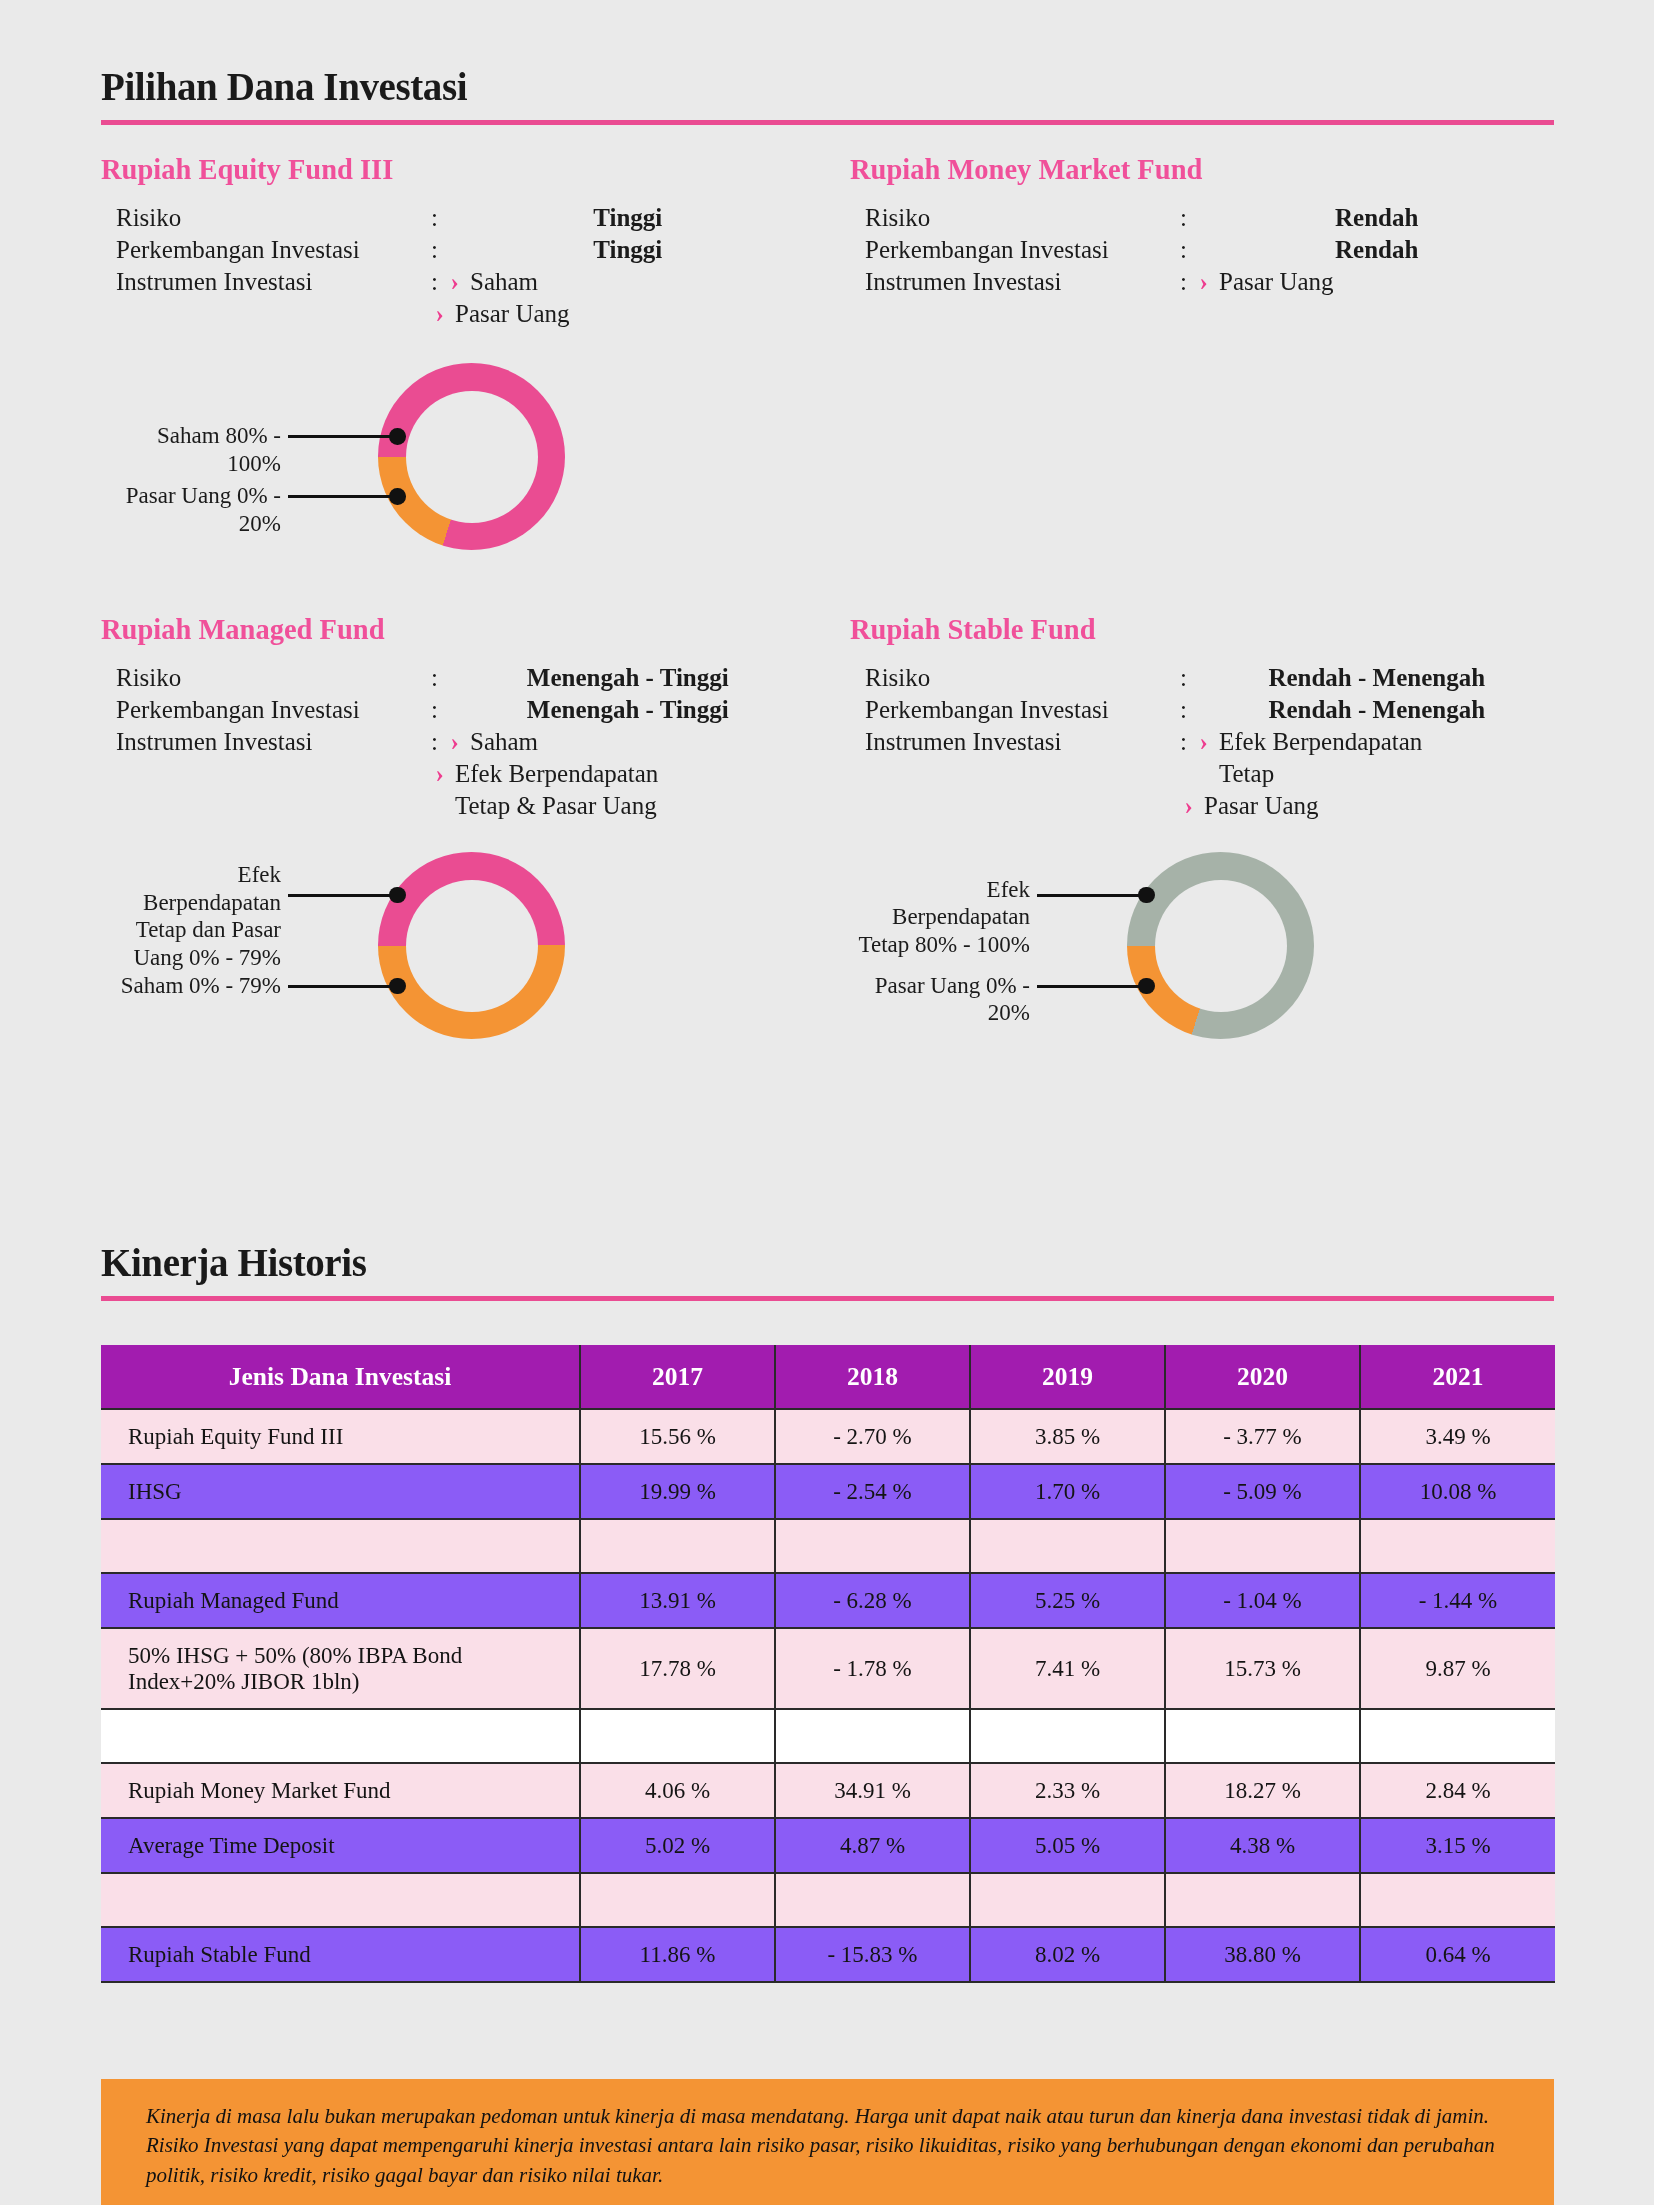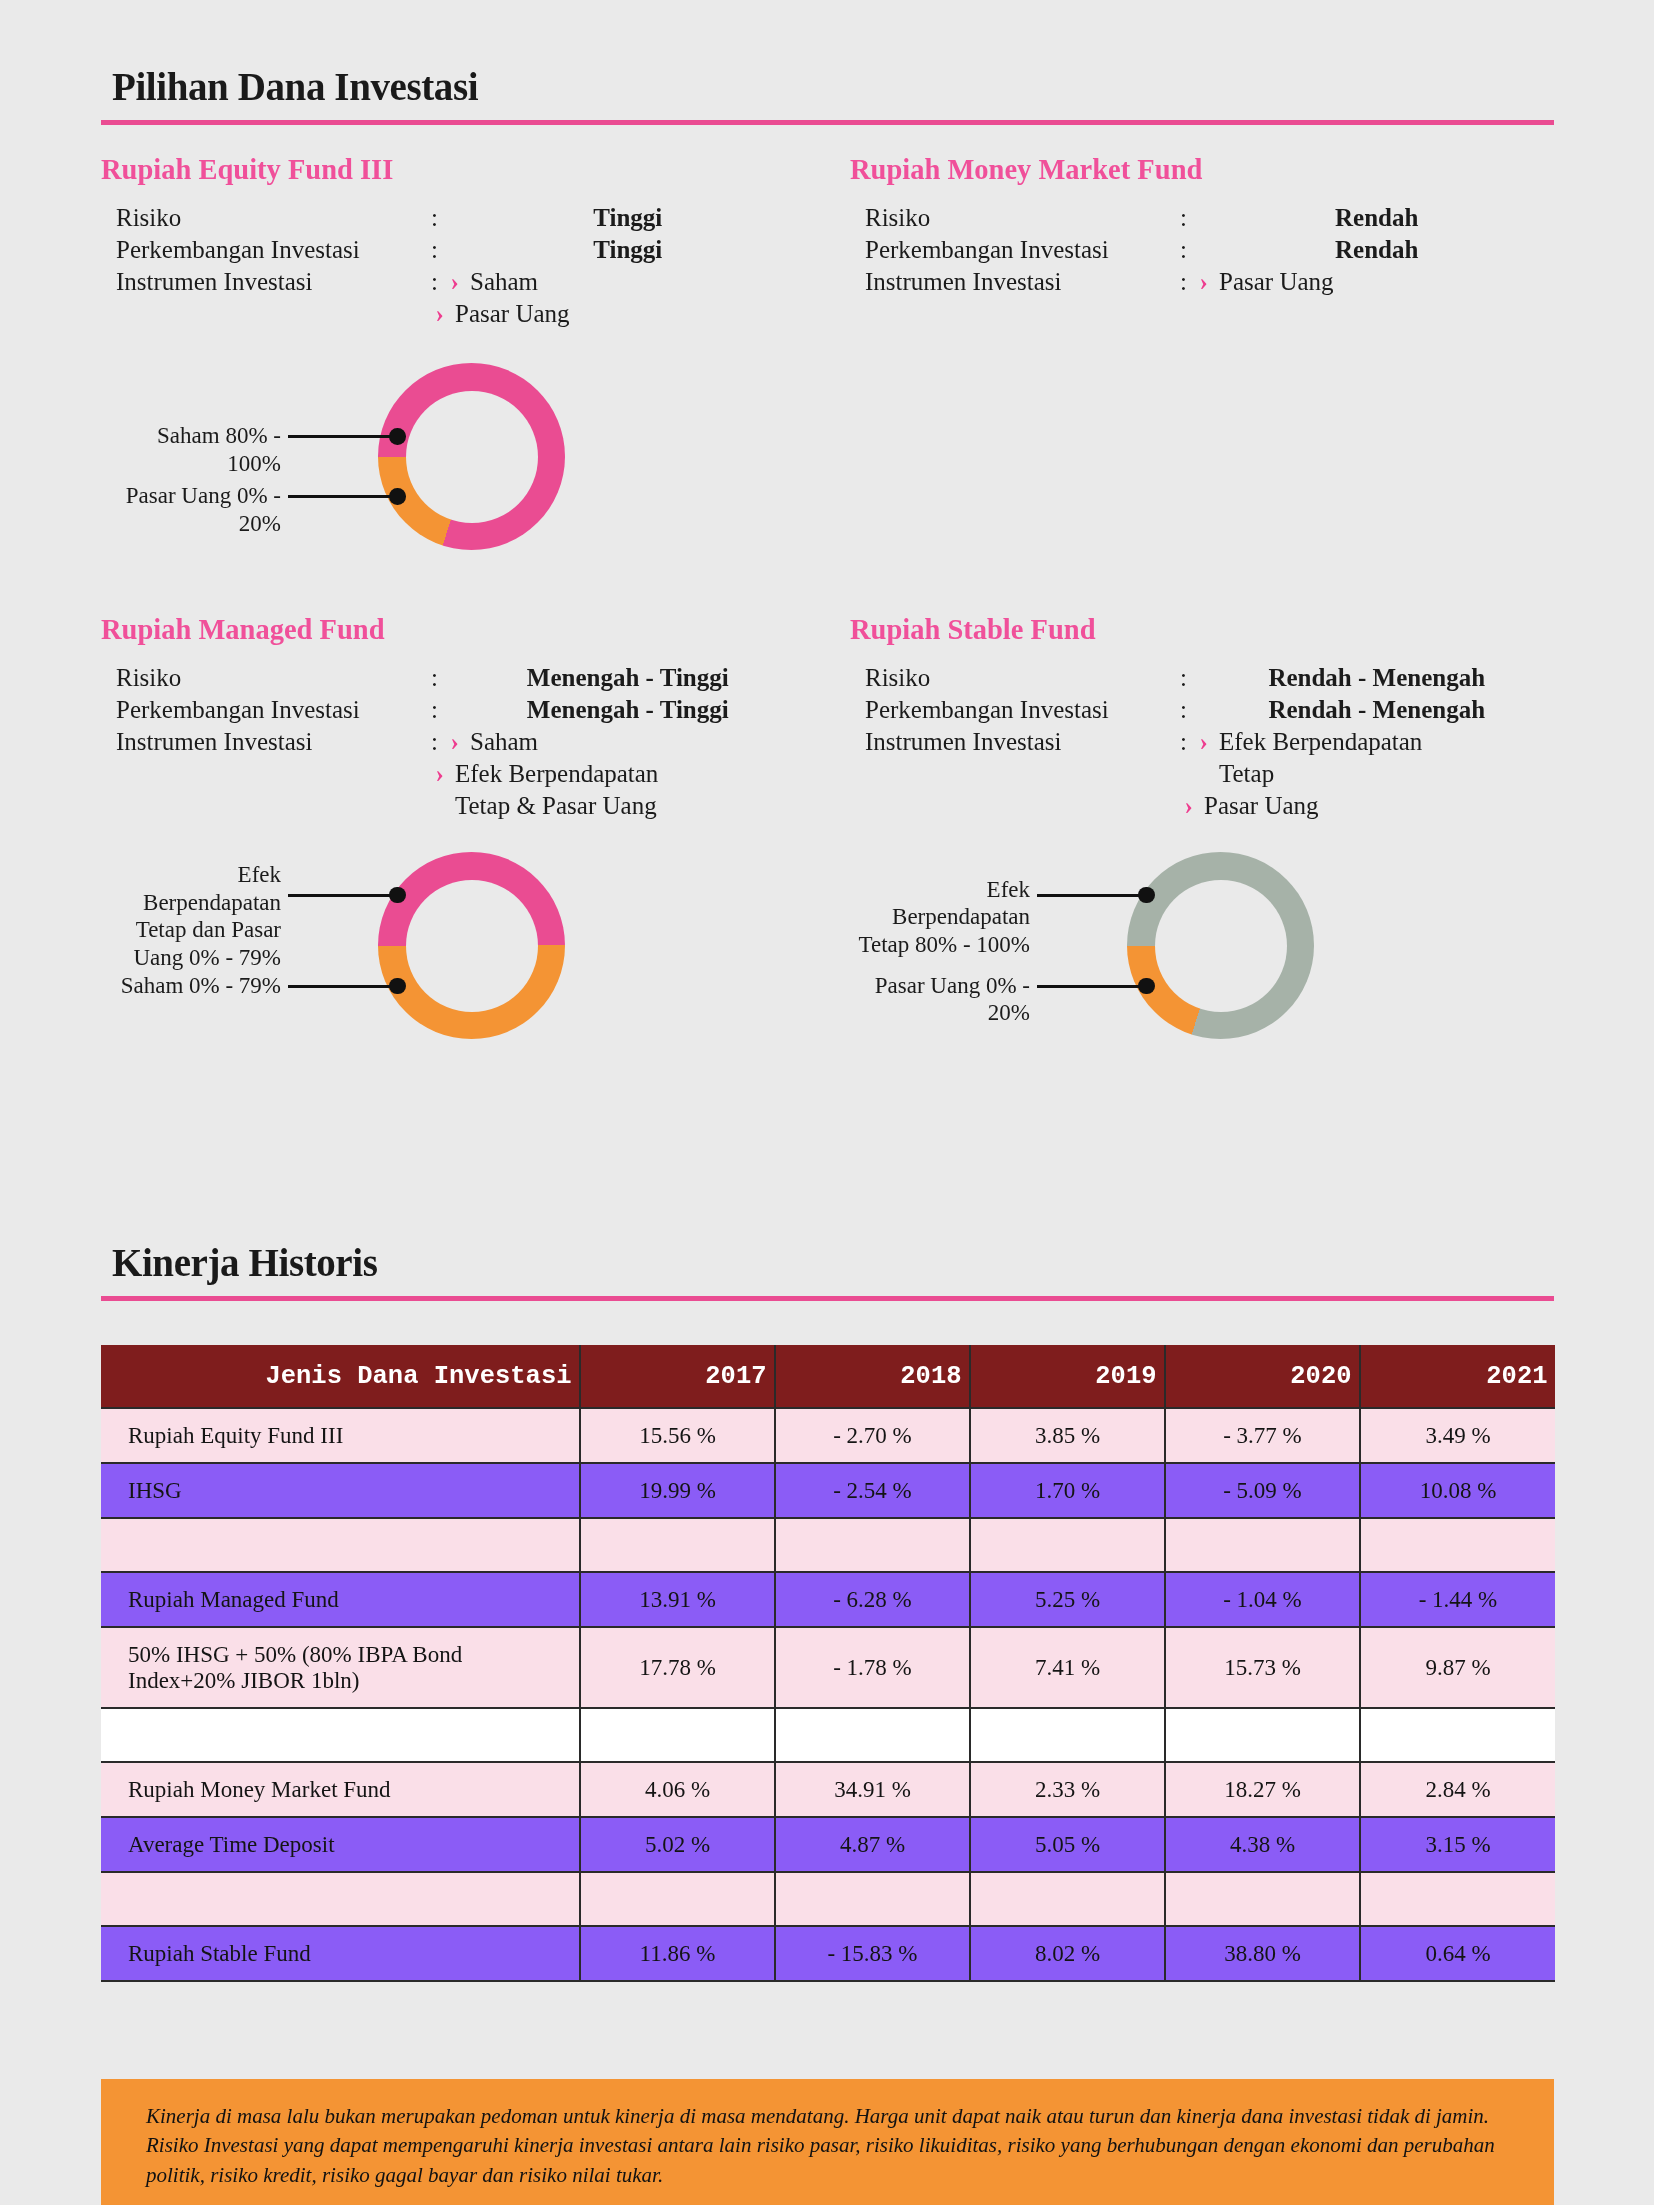--- a/index.html
+++ b/index.html
@@ -8,21 +8,21 @@
     width: 1655px; height: 2205px;
     background: #eaeaea;
     font-family: "Liberation Serif", "DejaVu Serif", serif;
     -webkit-font-smoothing: antialiased;
   }
   .page { position: relative; width: 1655px; height: 2205px; padding: 0; }
 
   
   .section-title {
     font-size: 39px; font-weight: 700; color: #1a1a1a;
-    letter-spacing: -0.4px; line-height: 1.05; margin-left: 11px;
+    letter-spacing: -0.4px; line-height: 1.05;
   }
   .rule {
     height: 5.2px; background: #ea4c92; width: 100%;
     margin-top: 12px;
   }
 
   
   .funds { display: grid; grid-template-columns: 1fr 1fr; column-gap: 45px; }
   .fund { position: relative; }
   .fund-name {
@@ -57,23 +57,23 @@
     text-align: left; white-space: pre-line;
   }
   .dlabel.right { text-align: right; }
 
   
   table.hist {
     width: 100%; border-collapse: collapse; table-layout: fixed;
     font-size: 23px; color: #141414;
   }
   table.hist th {
-    background: #7f1d1d; color: #fff; font-weight: 700;
-    font-size: 25.5px; padding: 16.5px 7.5px; text-align: right;
-    border-left: 2.2px solid #2a2a2a; border-right: 2.2px solid #2a2a2a; font-family: Liberation Mono, monospace;
+    background: #a21caf; color: #fff; font-weight: 700;
+    font-size: 25.5px; padding: 16.5px 7.5px; text-align: center;
+    border-left: 2.2px solid #2a2a2a; border-right: 2.2px solid #2a2a2a;
   }
   table.hist th:first-child { border-left: none; }
   table.hist th:last-child { border-right: none; }
   table.hist td {
     padding: 13.5px 10.5px; text-align: center; vertical-align: middle;
     border-left: 2.2px solid #2a2a2a; border-top: 2.2px solid #2a2a2a;
     border-bottom: 2.2px solid #2a2a2a;
   }
   table.hist td:first-child { border-left: none; text-align: left; padding-left: 27px; }
   table.hist td:last-child { border-right: none; }

